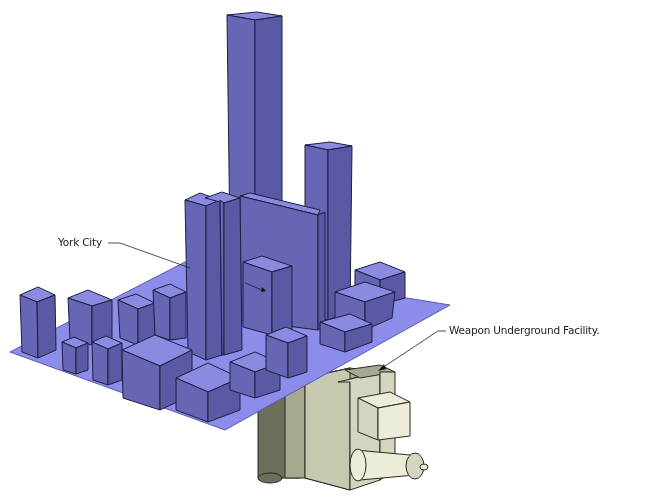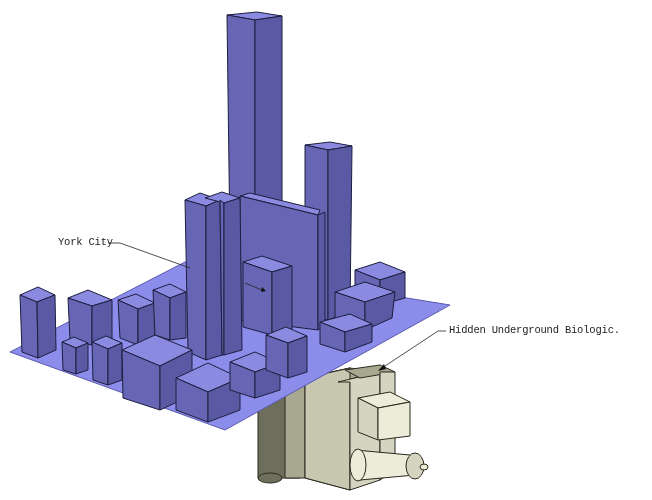--- a/index.html
+++ b/index.html
@@ -1,18 +1,18 @@
 <!DOCTYPE html>
 <html><head>
 <meta charset="utf-8">
 <style>
   html, body { margin:0; padding:0; background:#ffffff; }
   body { width:652px; height:500px; position:relative; overflow:hidden; font-family:"DejaVu Sans", sans-serif; }
   #scene { position:absolute; left:0; top:0; }
-  .label { position:absolute; font-size:10.5px; color:#222; white-space:nowrap; line-height:13px; letter-spacing:-0.2px;font-family:Liberation Mono, monospace; }
+  .label { position:absolute; font-size:10.5px; color:#222; white-space:nowrap; line-height:13px; letter-spacing:-0.2px; }
   .bld-top { fill:#8a8ae0; stroke:#1e1e40; stroke-width:1; }
   .bld-left { fill:#6666b4; stroke:#1e1e40; stroke-width:1; }
   .bld-right { fill:#5a5aa4; stroke:#1e1e40; stroke-width:1; }
   .plate { fill:#8c8cea; stroke:#5a5ab0; stroke-width:1; }
   .fac-dark { fill:#6e6e5c; stroke:#2a2a20; stroke-width:1; }
   .fac-mid { fill:#a8a890; stroke:#2a2a20; stroke-width:1; }
   .fac-light { fill:#d4d4c0; stroke:#2a2a20; stroke-width:1; }
   .fac-pale { fill:#ececd8; stroke:#2a2a20; stroke-width:1; }
   .leader { stroke:#222; stroke-width:0.8; fill:none; }
 </style>
@@ -125,14 +125,14 @@
 
   <polyline class="leader" points="108,243 120,243 190,268"></polyline>
   <line class="leader" x1="245" y1="283" x2="262" y2="290"></line>
   <polygon points="262,287 266,291 261,292" fill="#111"></polygon>
   <polyline class="leader" points="446,331 438,331 382,368"></polyline>
   <polygon points="378,371 384,364 386,369" fill="#111"></polygon>
 </svg>
 
 <div class="label" style="left:58px;top:236px;">York City</div>
 <div class="label" style="left:449px;top:324px;">
-  <div>Hidden Underground Biologic.</div>
+  <div>Weapon Underground Facility.</div>
 </div>
 
 </body></html>

